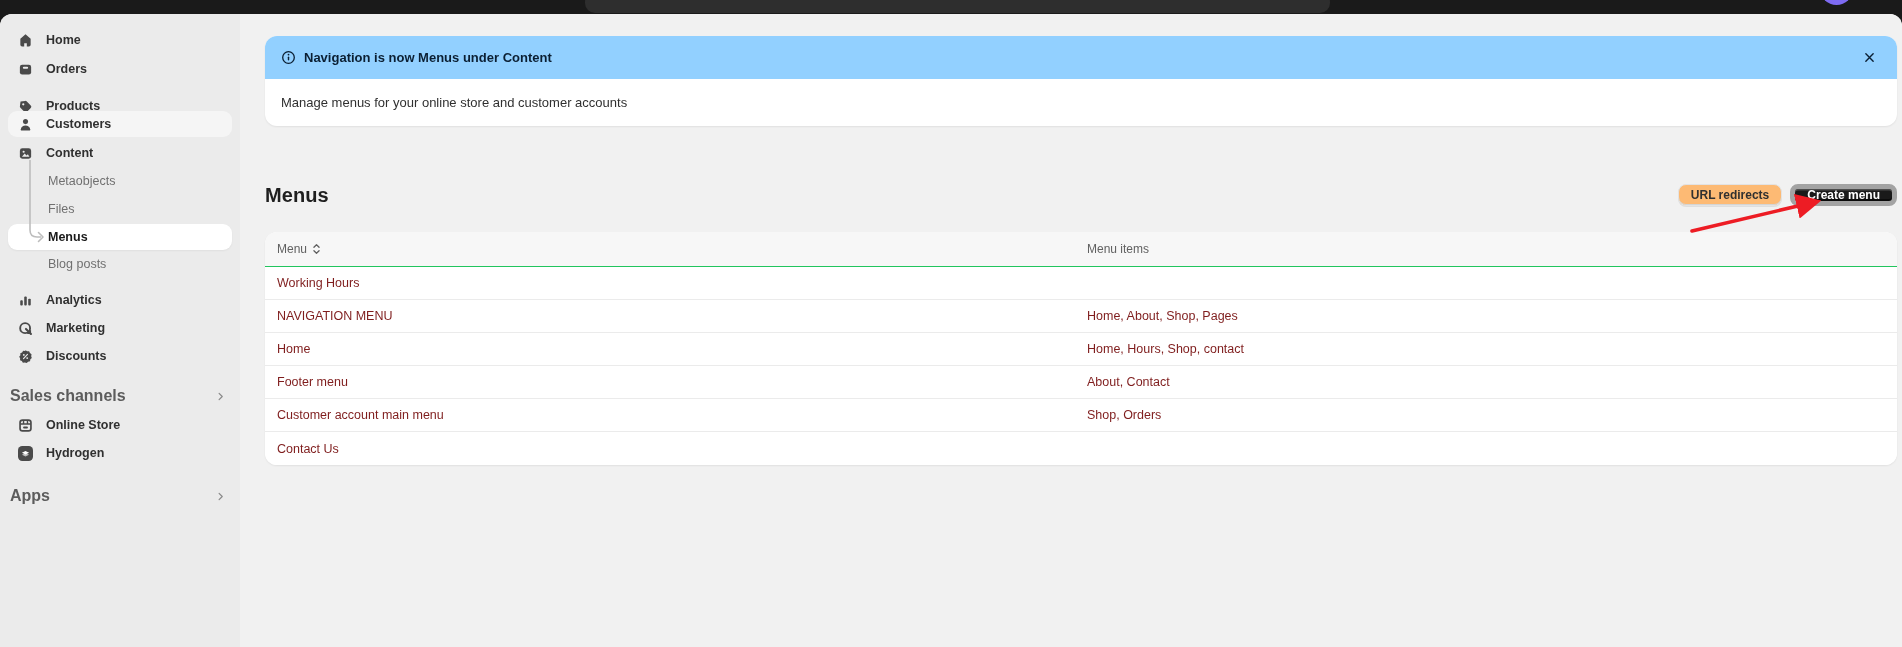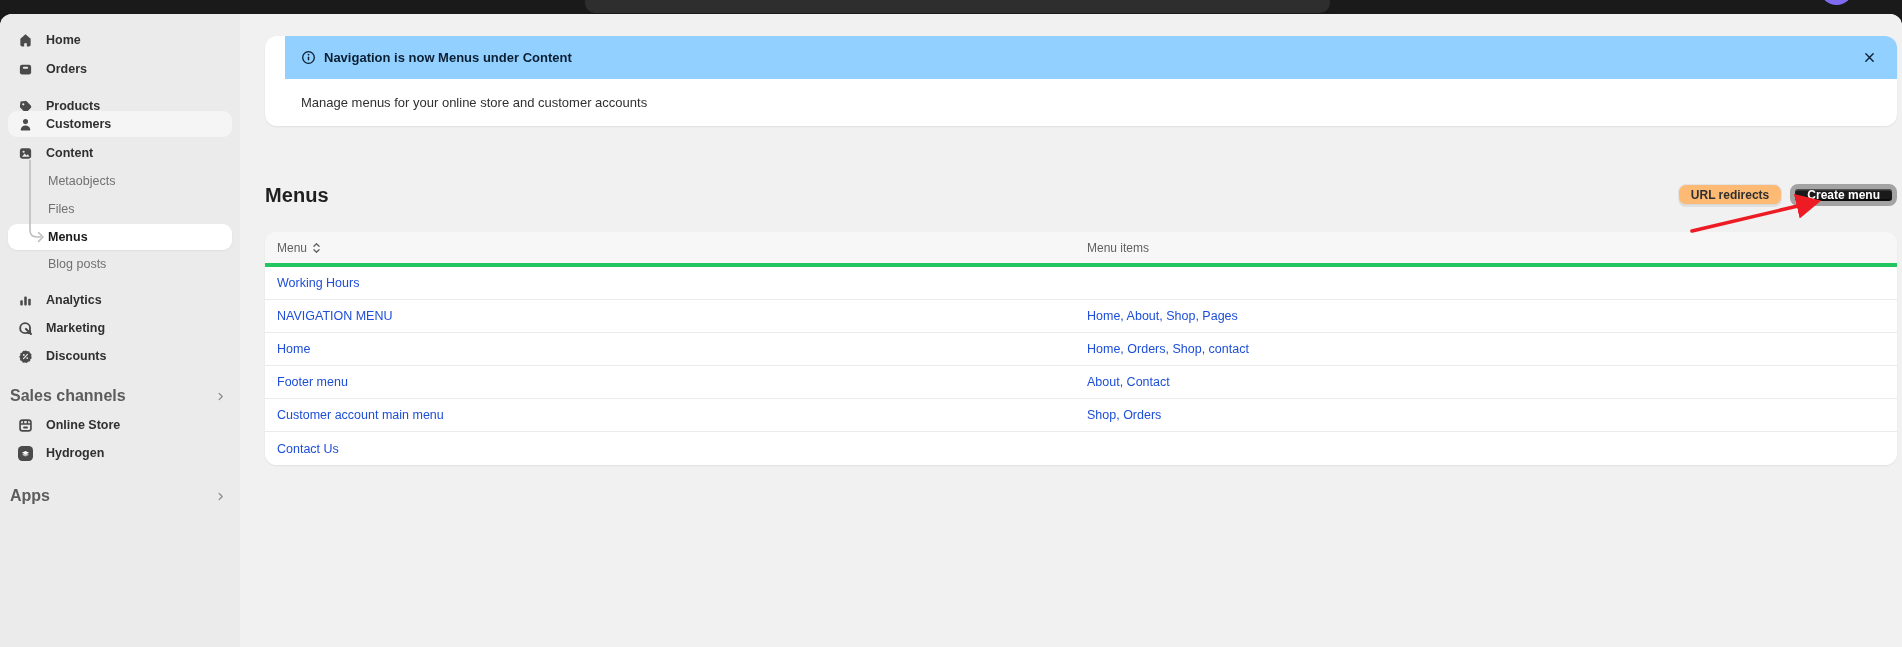--- a/index.html
+++ b/index.html
@@ -20,36 +20,36 @@
   .srow .nicon { width:16px; height:16px; flex:0 0 16px; display:flex; align-items:center; justify-content:center; }
   .srow.sub { padding-left:40px; color:#707070; font-weight:500; }
   .srow.hovered { background:#f5f5f5; }
   .srow.selected { background:#ffffff; color:#1a1a1a; font-weight:700; box-shadow:0 1px 2px rgba(0,0,0,.05); padding-left:40px; }
   .slabel-row { position:absolute; left:8px; right:8px; height:22px; display:flex; align-items:center; justify-content:space-between; padding:0 6px 0 2px; font-size:16px; font-weight:600; color:#5c5c5c; cursor:pointer; }
   .connector { position:absolute; left:24px; top:146px; pointer-events:none; }
 
   
   .main { position:absolute; left:240px; top:0; width:1662px; height:633px; background:#f1f1f1; }
 
-  .banner-card { position:absolute; left:25px; right:5px; top:22px; height:90px; background:#ffffff; border-radius:12px; box-shadow:0 1px 2px rgba(0,0,0,.07); overflow:hidden;padding-left:20px; }
+  .banner-card { position:absolute; left:25px; right:5px; top:22px; height:90px; background:#ffffff; border-radius:12px; box-shadow:0 1px 2px rgba(0,0,0,.07); overflow:hidden; }
   .banner-head { height:43px; background:#92d0ff; display:flex; align-items:center; padding:0 16px; gap:8px; color:#0b1f33; }
   .banner-title { font-size:13px; font-weight:700; }
   .banner-close { margin-left:auto; width:24px; height:24px; border:none; background:transparent; display:flex; align-items:center; justify-content:center; cursor:pointer; color:#0b1f33; border-radius:6px; }
   .banner-body { height:47px; display:flex; align-items:center; padding:0 16px; font-size:13px; color:#303030; }
 
   .page-head { position:absolute; left:25px; right:5px; top:158px; height:46px; display:flex; align-items:center; }
   .page-title { font-size:20px; font-weight:700; color:#1f1f1f; letter-spacing:.1px; }
   .actions { margin-left:auto; display:flex; gap:8px; align-items:center; }
   .btn { height:22px; border-radius:8px; padding:0 12px; font-size:12px; font-weight:600; font-family:"Liberation Sans", sans-serif; cursor:pointer; display:flex; align-items:center; }
   .btn-secondary { background:#fdba74; color:#303030; border:1px solid #e3e3e3; box-shadow:0 1px 0 rgba(0,0,0,.08), inset 0 -1px 0 #d4d4d4; }
   .btn-primary { background:#1a1a1a; color:#ffffff; border:5px solid #a3a3a3; box-shadow:inset 0 1.5px 0 rgba(255,255,255,.22), inset 0 -2px 0 rgba(0,0,0,.55); }
 
   .table-card { position:absolute; left:25px; right:5px; top:218px; height:233px; background:#ffffff; border-radius:12px; box-shadow:0 1px 2px rgba(0,0,0,.07); overflow:hidden; }
-  .thead { height:35px; background:#f7f7f7; border-bottom:4px solid #22c55e; display:flex; align-items:center; font-size:12px; font-weight:500; color:#616161; }
-  .trow { height:33px; display:flex; align-items:center; font-size:12.5px; color:#1d4ed8; border-bottom:1px solid #ebebeb; cursor:pointer; background:#fff; }
+  .thead { height:35px; background:#f7f7f7; border-bottom:1px solid #22c55e; display:flex; align-items:center; font-size:12px; font-weight:500; color:#616161; }
+  .trow { height:33px; display:flex; align-items:center; font-size:12.5px; color:#7f1d1d; border-bottom:1px solid #ebebeb; cursor:pointer; background:#fff; }
   .trow:last-child { border-bottom:none; }
   .c1 { flex:0 0 810px; padding-left:12px; display:flex; align-items:center; gap:5px; }
   .c2 { flex:1; padding-left:12px; }
 
   .annotation { position:absolute; left:1685px; top:193px; z-index:20; pointer-events:none; }
 
   svg { display:block; }
 </style>
 </head>
 <body>
@@ -258,21 +258,21 @@
       <div class="trow">
         <div class="c1">Working Hours</div>
         <div class="c2"></div>
       </div>
       <div class="trow">
         <div class="c1">NAVIGATION MENU</div>
         <div class="c2">Home, About, Shop, Pages</div>
       </div>
       <div class="trow">
         <div class="c1">Home</div>
-        <div class="c2">Home, Orders, Shop, contact</div>
+        <div class="c2">Home, Hours, Shop, contact</div>
       </div>
       <div class="trow">
         <div class="c1">Footer menu</div>
         <div class="c2">About, Contact</div>
       </div>
       <div class="trow">
         <div class="c1">Customer account main menu</div>
         <div class="c2">Shop, Orders</div>
       </div>
       <div class="trow">

